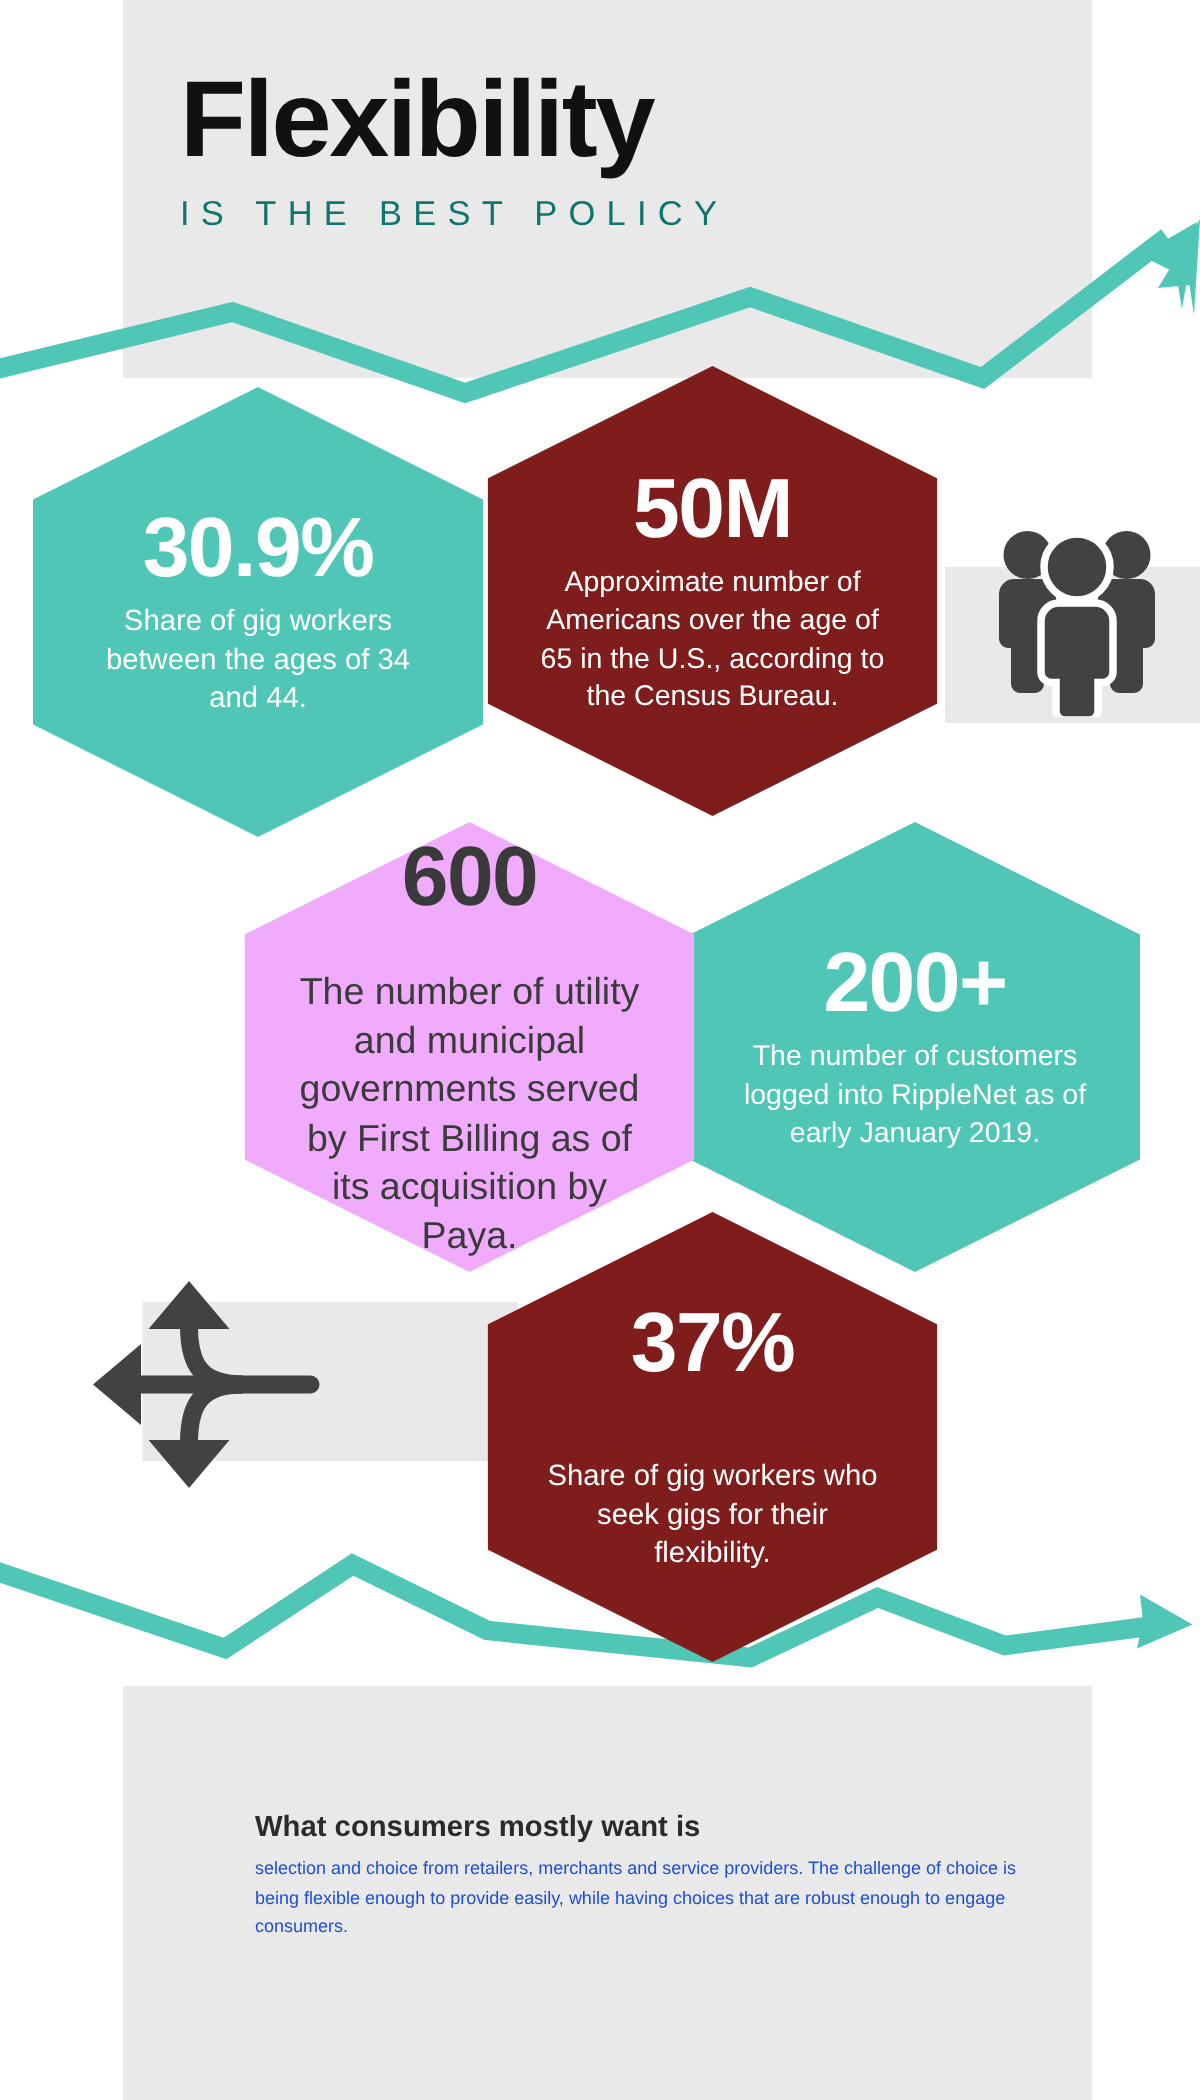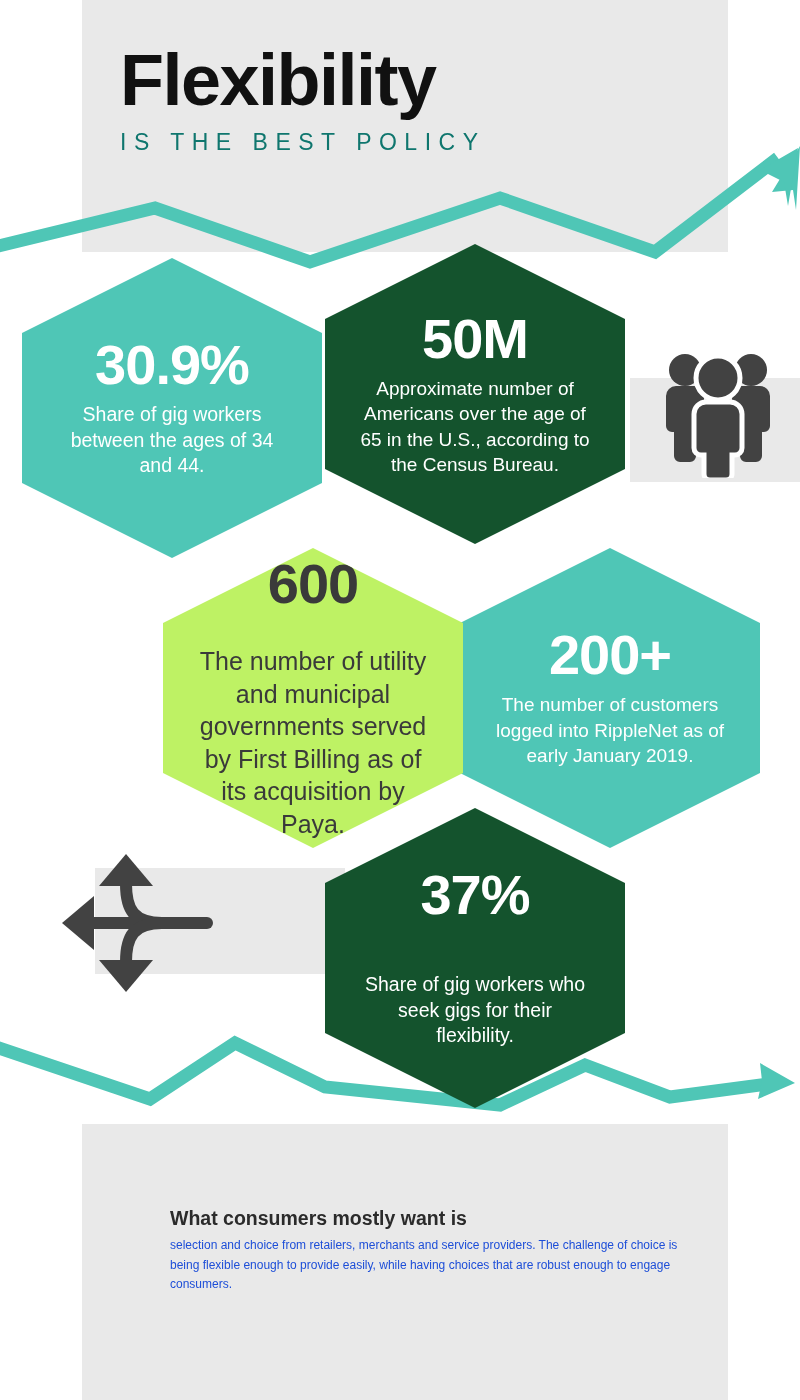--- a/index.html
+++ b/index.html
@@ -57,23 +57,23 @@
     text-align:center;
   }
   .hex .stat {
     font-size:56px; font-weight:bold; line-height:1;
     letter-spacing:-1px; margin-bottom:9px;
   }
   .hex .desc { font-size:19.5px; line-height:1.33; }
 
   .hex-teal  { background:#4fc6b6; }
   .hex-teal .stat, .hex-teal .desc { color:#ffffff; }
-  .hex-dark  { background:#14532d; }
+  .hex-dark  { background:#7f1d1d; }
   .hex-dark .stat, .hex-dark .desc { color:#ffffff; }
-  .hex-light { background:#bef264;gap:24px; }
+  .hex-light { background:#f0abfc;gap:24px; }
   .hex-light .stat, .hex-light .desc { color:#3a3a3a; }
 
   #hex-1 { left:22px;  top:258px; }
   #hex-2 { left:325px; top:244px; z-index:3; }
   #hex-3 { left:163px; top:548px; z-index:2; }
   #hex-4 { left:460px; top:548px; z-index:1; }
   #hex-5 { left:325px; top:808px; z-index:4;gap:40px; }
 
   #hex-3 .stat { font-size:56px; }
   #hex-3 .desc { font-size:25px; line-height:1.3; }

